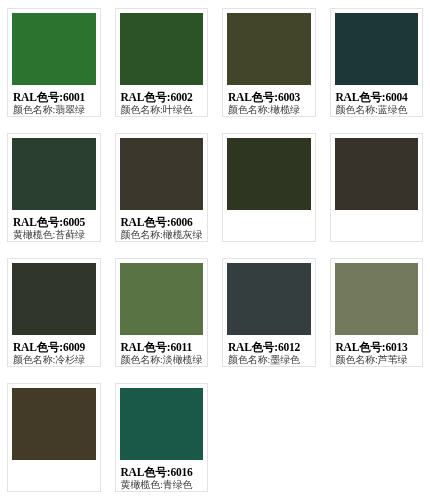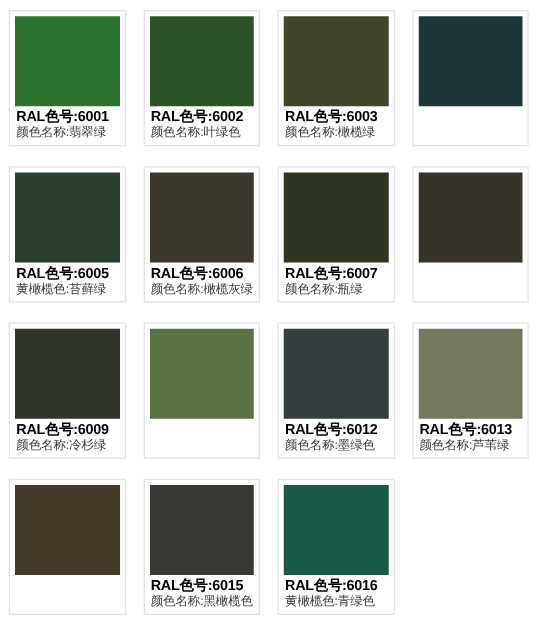--- a/index.html
+++ b/index.html
@@ -39,21 +39,22 @@
   .swatch {
     margin: 4px 4px 0 4px;
     height: 72px;
     flex: none;
   }
   .meta {
     padding: 2px 0 0 5px;
     flex: 1;
     display: flex;
     flex-direction: column;
-    justify-content: flex-start;
+    justify-content: flex-end;
+    font-family: Liberation Serif, serif;
   }
   .code {
     font-size: 11.5px;
     font-weight: bold;
     color: #000000;
     line-height: 14px;
     white-space: nowrap;
     letter-spacing: -0.2px;
   }
   .name {
@@ -91,20 +92,24 @@
         <div class="swatch" style="background: rgb(67, 69, 42);"></div>
         <div class="meta">
           <div class="code">RAL色号:6003</div>
           <div class="name">颜色名称:橄榄绿</div>
         </div>
       </div>
     </div>
     <div class="cell">
       <div class="card">
         <div class="swatch" style="background: rgb(29, 54, 56);"></div>
+        <div class="meta">
+          <div class="code">RAL色号:6004</div>
+          <div class="name">颜色名称:蓝绿色</div>
+        </div>
       </div>
     </div>
     <div class="cell">
       <div class="card">
         <div class="swatch" style="background: rgb(43, 63, 49);"></div>
         <div class="meta">
           <div class="code">RAL色号:6005</div>
           <div class="name">黄橄榄色:苔藓绿</div>
         </div>
       </div>
@@ -114,24 +119,20 @@
         <div class="swatch" style="background: rgb(59, 55, 44);"></div>
         <div class="meta">
           <div class="code">RAL色号:6006</div>
           <div class="name">颜色名称:橄榄灰绿</div>
         </div>
       </div>
     </div>
     <div class="cell">
       <div class="card">
         <div class="swatch" style="background: rgb(46, 54, 34);"></div>
-        <div class="meta">
-          <div class="code">RAL色号:6007</div>
-          <div class="name">颜色名称:瓶绿</div>
-        </div>
       </div>
     </div>
     <div class="cell">
       <div class="card">
         <div class="swatch" style="background: rgb(56, 51, 42);"></div>
         <div class="meta">
         </div>
       </div>
     </div>
     <div class="cell">
@@ -139,20 +140,24 @@
         <div class="swatch" style="background: rgb(49, 54, 44);"></div>
         <div class="meta">
           <div class="code">RAL色号:6009</div>
           <div class="name">颜色名称:冷杉绿</div>
         </div>
       </div>
     </div>
     <div class="cell">
       <div class="card">
         <div class="swatch" style="background: rgb(90, 115, 69);"></div>
+        <div class="meta">
+          <div class="code">RAL色号:6011</div>
+          <div class="name">颜色名称:淡橄榄绿</div>
+        </div>
       </div>
     </div>
     <div class="cell">
       <div class="card">
         <div class="swatch" style="background: rgb(52, 62, 63);"></div>
         <div class="meta">
           <div class="code">RAL色号:6012</div>
           <div class="name">颜色名称:墨绿色</div>
         </div>
       </div>
@@ -166,29 +171,20 @@
         </div>
       </div>
     </div>
     <div class="cell">
       <div class="card">
         <div class="swatch" style="background: rgb(67, 58, 40);"></div>
       </div>
     </div>
     <div class="cell">
       <div class="card">
-        <div class="swatch" style="background: rgb(56, 58, 53);"></div>
-        <div class="meta">
-          <div class="code">RAL色号:6015</div>
-          <div class="name">颜色名称:黑橄榄色</div>
-        </div>
-      </div>
-    </div>
-    <div class="cell">
-      <div class="card">
         <div class="swatch" style="background: rgb(26, 88, 72);"></div>
         <div class="meta">
           <div class="code">RAL色号:6016</div>
           <div class="name">黄橄榄色:青绿色</div>
         </div>
       </div>
     </div>
   </div>
 
 </body></html>

